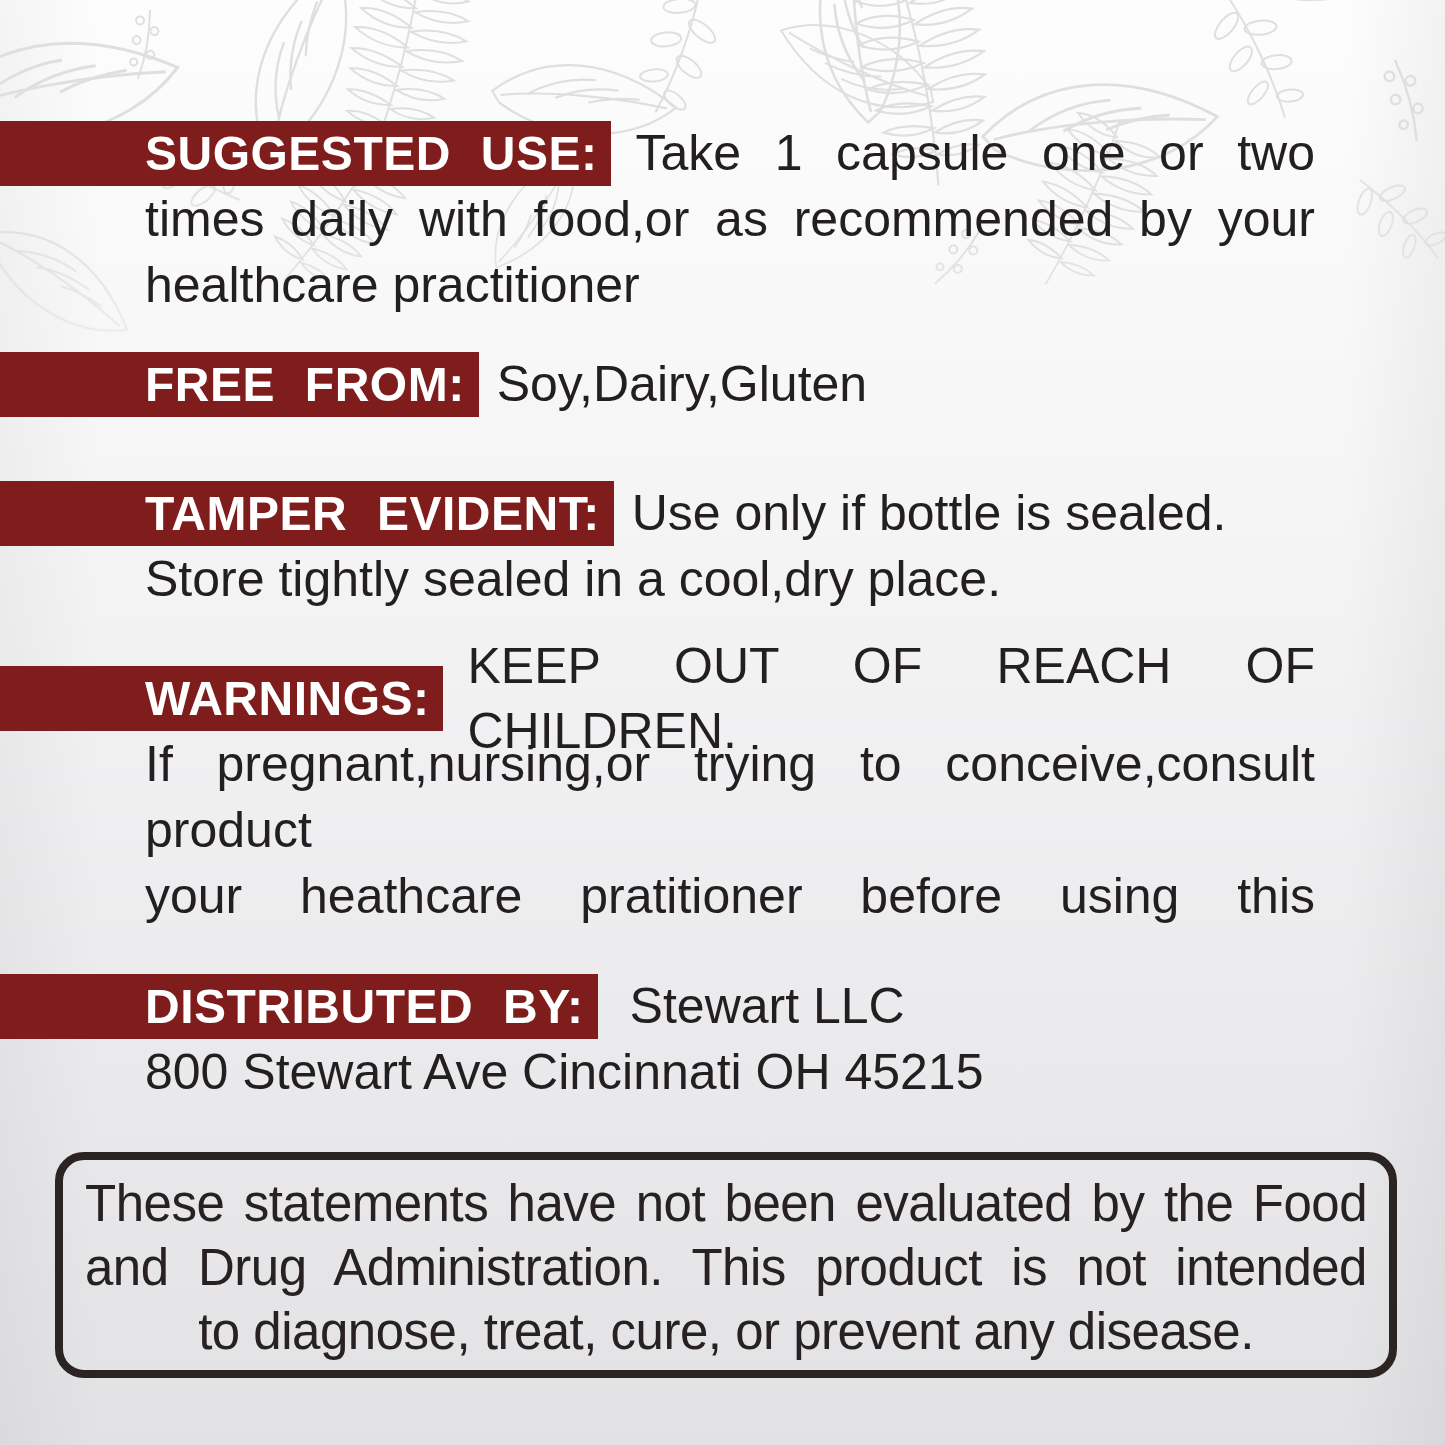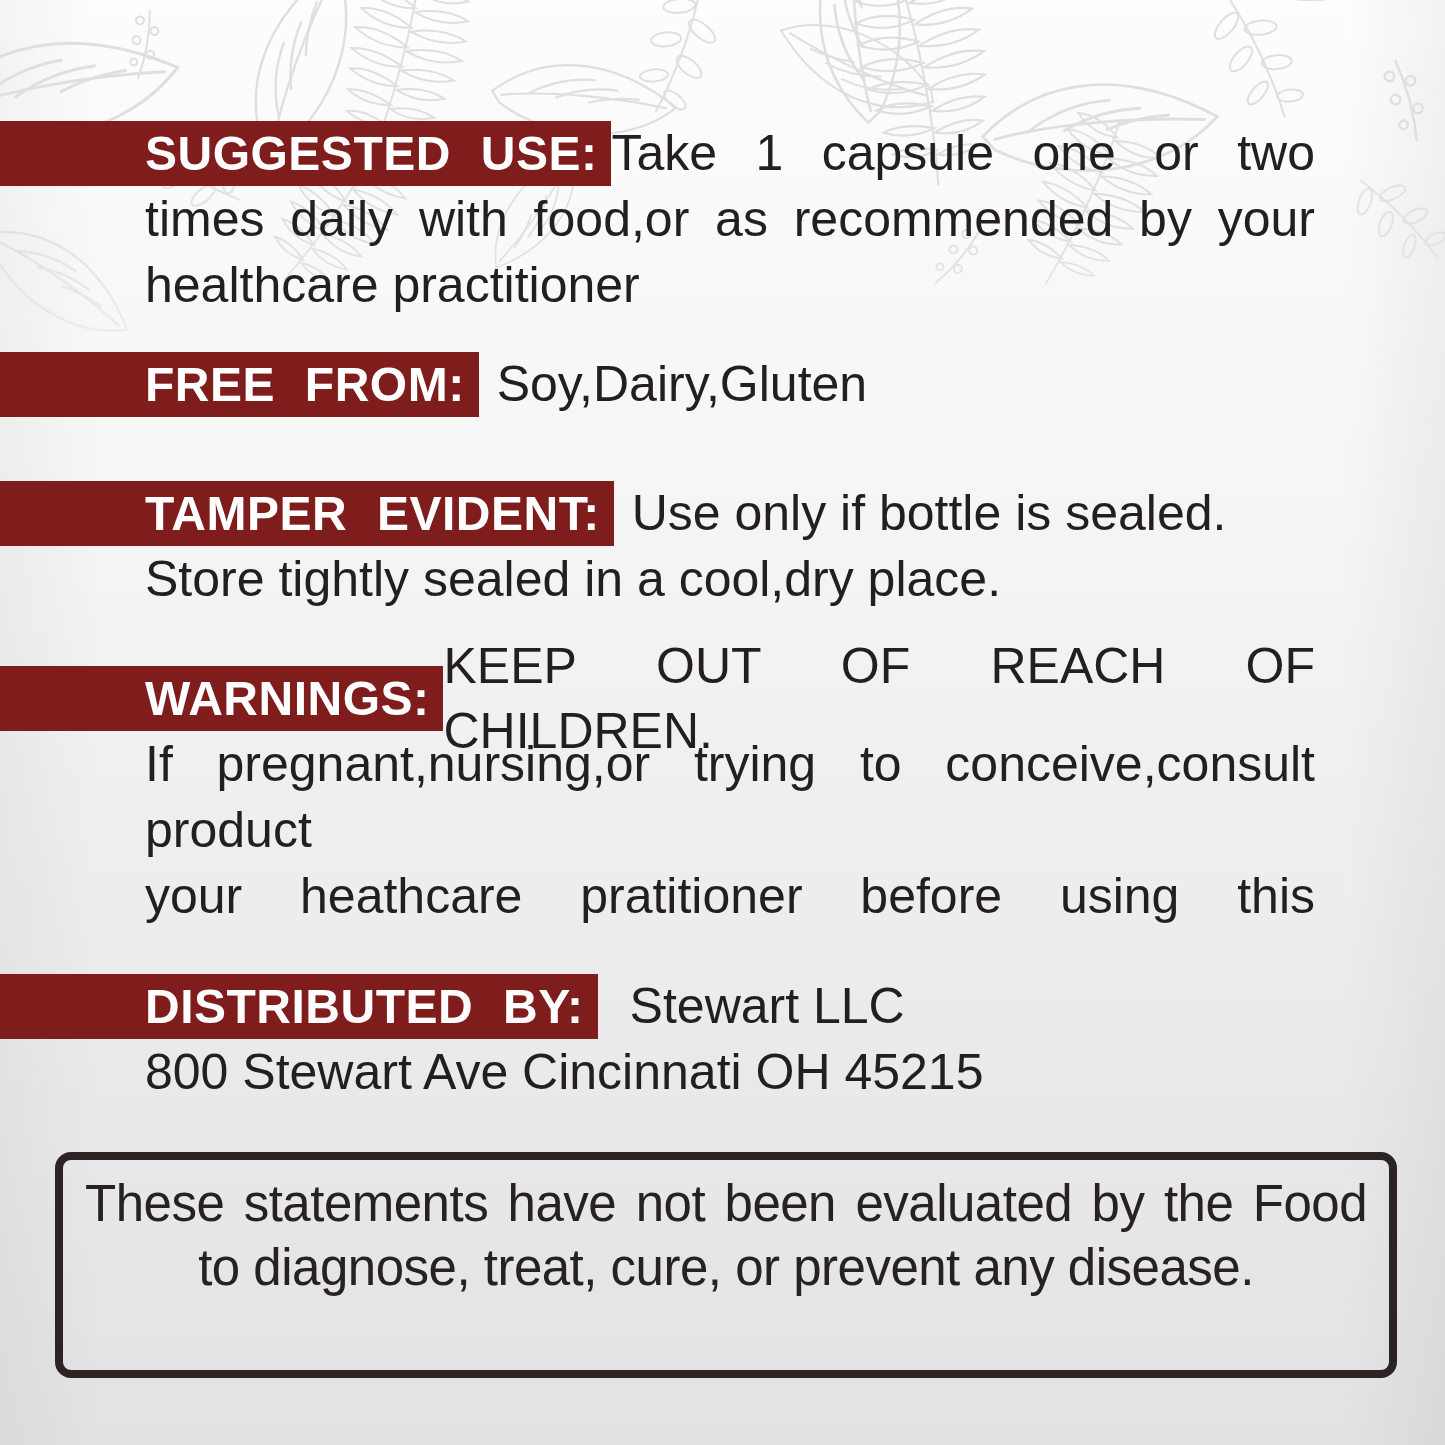--- a/index.html
+++ b/index.html
@@ -15,31 +15,31 @@
   .sec{position:relative;}
   .first-line{display:flex;align-items:center;height:65px;}
   .glabel{
     height:65px;display:inline-flex;align-items:center;
     background:#7f1d1d;color:#ffffff;
     font-weight:700;font-size:48px;letter-spacing:0.5px;word-spacing:16px;
     padding:0 14px 0 145px;white-space:nowrap;flex:0 0 auto;
   }
   .ftext{font-size:50px;line-height:65px;white-space:nowrap;}
   .ftext.plain{margin-left:18px;}
-  .ftext.just{flex:1 1 auto;text-align:justify;text-align-last:justify;padding-right:130px;white-space:normal;}
+  .ftext.just{flex:1 1 auto;text-align:justify;text-align-last:justify;padding-left:24px;padding-right:130px;white-space:normal;}
   .cont{font-size:50px;line-height:66px;padding:0 130px 0 145px;}
   .cont.just{text-align:justify;text-align-last:justify;}
   .m2{margin-top:34px;}
   .m3{margin-top:64px;}
   .m4{margin-top:54px;}
   .m5{margin-top:45px;}
   .fda-box{
     box-sizing:border-box;
     margin:47px 0 0 55px;width:1342px;height:226px;
-    border:8px solid #2b2422;border-radius:16px;
+    border:8px solid #2b2422;border-radius:29px;
     padding:12px 22px 0 22px;
     font-size:51px;line-height:64px;color:#272122;letter-spacing:-0.5px;
     background:transparent;
   }
   .fda-line{text-align:center;}
   .fda-line.just{text-align:justify;text-align-last:justify;}
 </style>
 </head>
 <body>
 
@@ -146,16 +146,17 @@
   <section class="sec m5">
     <div class="first-line">
       <span class="glabel">DISTRIBUTED BY:</span>
       <span class="ftext plain" style="margin-left:32px;">Stewart LLC</span>
     </div>
     <div class="cont">800 Stewart Ave Cincinnati OH 45215</div>
   </section>
 
   <div class="fda-box">
     <div class="fda-line just">These statements have not been evaluated by the Food</div>
+    <div class="fda-line just">and Drug Administration. This product is not intended</div>
     <div class="fda-line">to diagnose, treat, cure, or prevent any disease.</div>
   </div>
 
 </div>
 
 </body></html>

